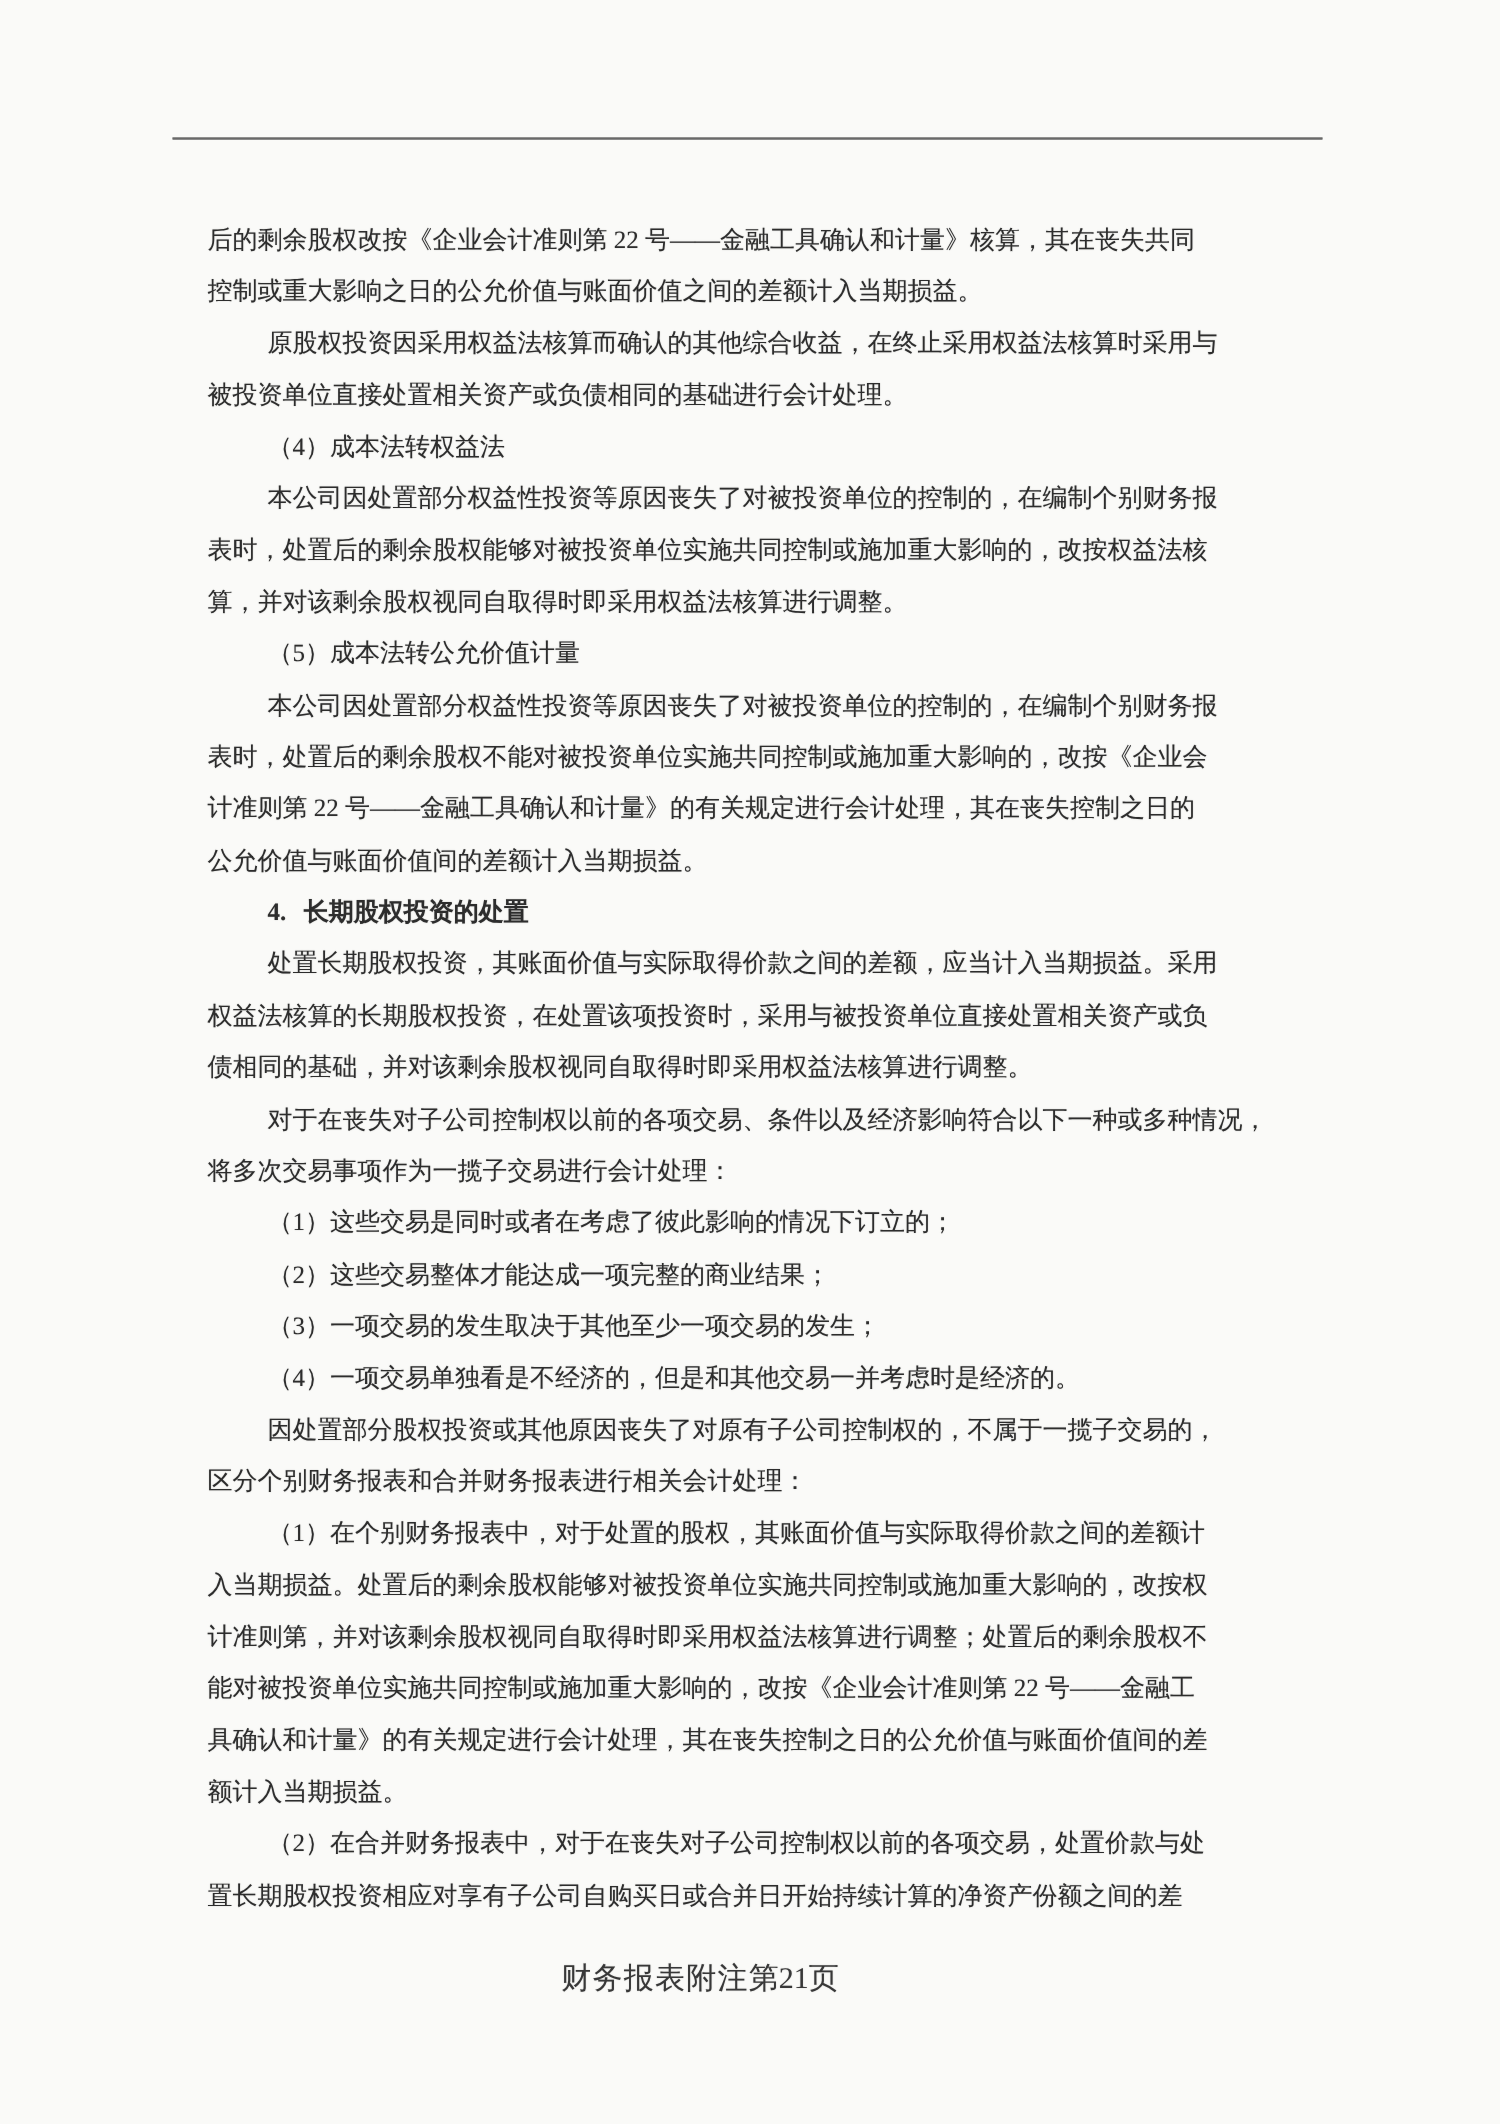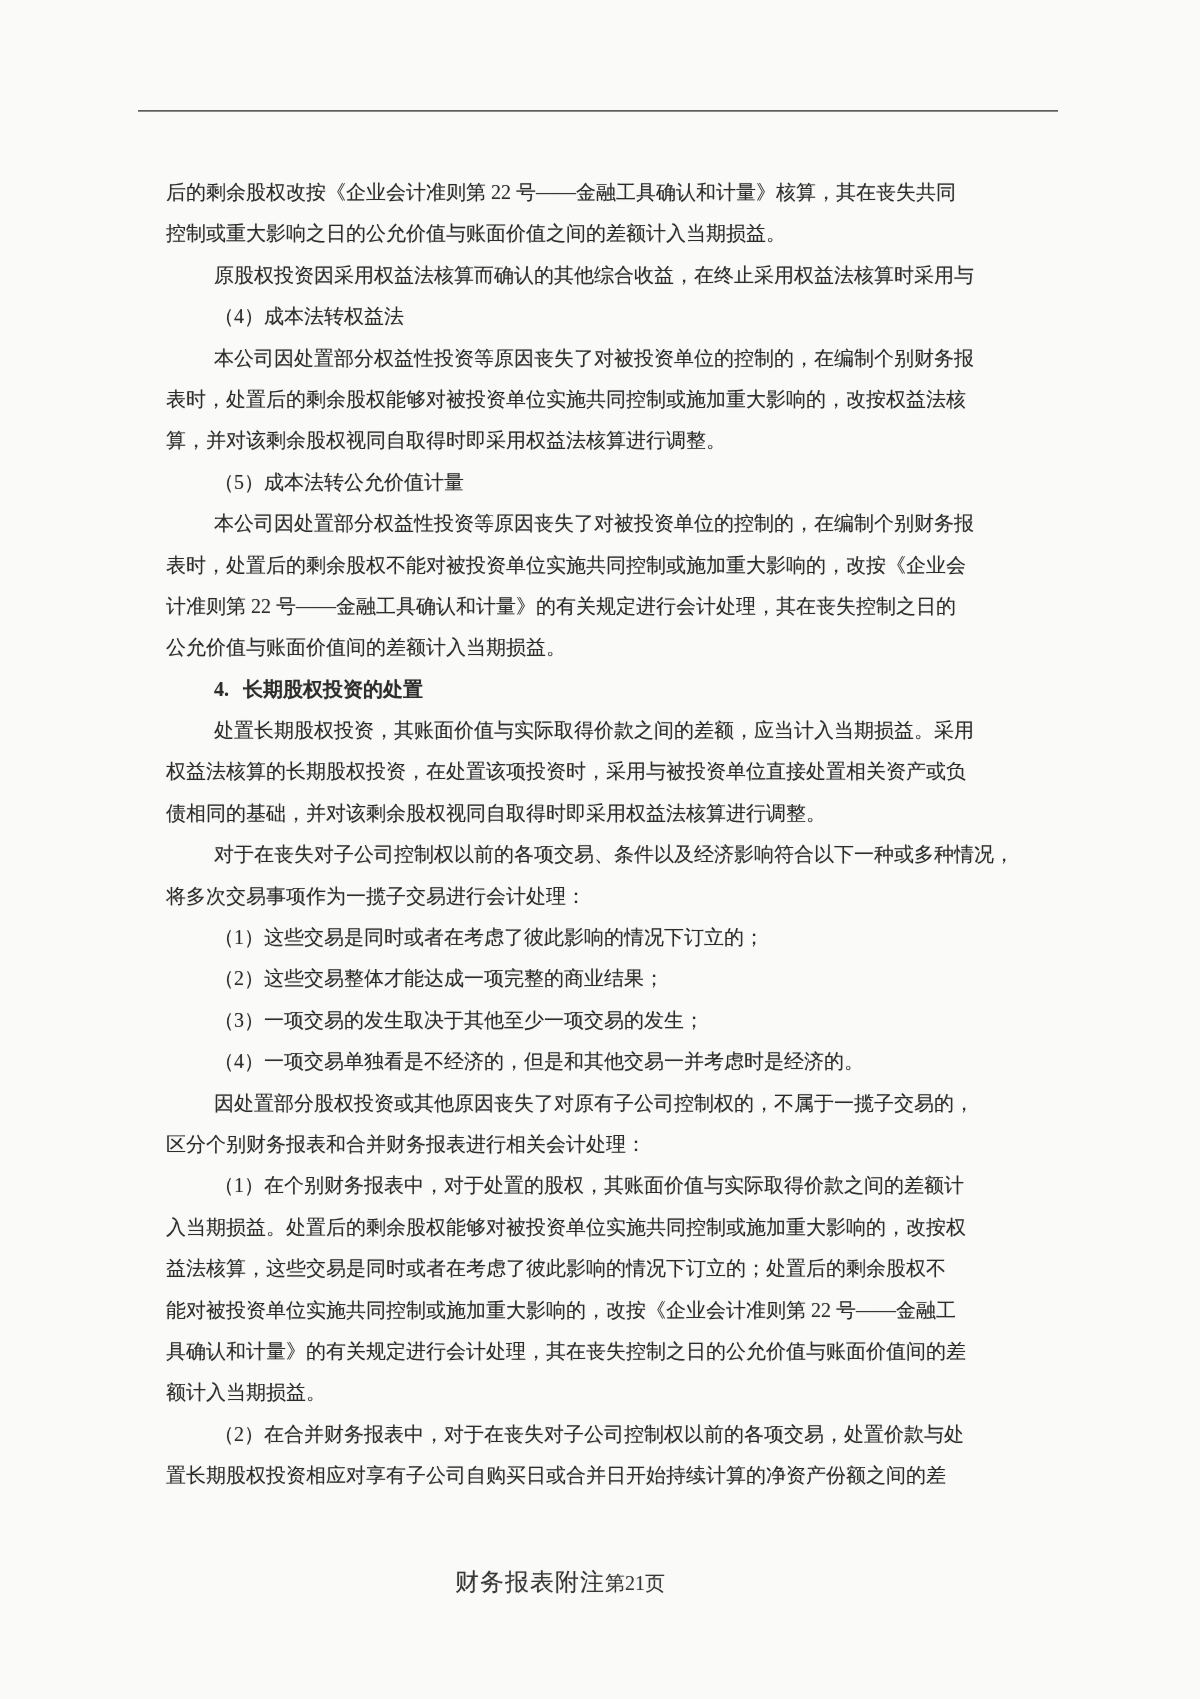--- a/index.html
+++ b/index.html
@@ -57,32 +57,33 @@
     top: 1566px;
     left: 560px;
     transform: translateX(-50%);
     white-space: nowrap;
     display: flex;
     align-items: baseline;
     color: #383838;
     text-shadow: 0 0 1px rgba(45,45,45,0.3);
   }
   .footer .footer-title { font-size: 24px; letter-spacing: 1px; }
-  .footer .footer-page  { font-size: 20px; }
+  .footer .footer-page  { font-size: 24px; }
 </style>
 </head>
 <body>
 
 <div class="page">
   <div class="header-rule"></div>
 
   <div class="doc-body">
       <div class="line pj">后的剩余股权改按《企业会计准则第 22 号——金融工具确认和计量》核算，其在丧失共同</div>
       <div class="line p">控制或重大影响之日的公允价值与账面价值之间的差额计入当期损益。</div>
       <div class="line ij">原股权投资因采用权益法核算而确认的其他综合收益，在终止采用权益法核算时采用与</div>
+      <div class="line p">被投资单位直接处置相关资产或负债相同的基础进行会计处理。</div>
       <div class="line n"><span class="label">（4）</span><span class="label-text">成本法转权益法</span></div>
       <div class="line ij">本公司因处置部分权益性投资等原因丧失了对被投资单位的控制的，在编制个别财务报</div>
       <div class="line pj">表时，处置后的剩余股权能够对被投资单位实施共同控制或施加重大影响的，改按权益法核</div>
       <div class="line p">算，并对该剩余股权视同自取得时即采用权益法核算进行调整。</div>
       <div class="line n"><span class="label">（5）</span><span class="label-text">成本法转公允价值计量</span></div>
       <div class="line ij">本公司因处置部分权益性投资等原因丧失了对被投资单位的控制的，在编制个别财务报</div>
       <div class="line pj">表时，处置后的剩余股权不能对被投资单位实施共同控制或施加重大影响的，改按《企业会</div>
       <div class="line pj">计准则第 22 号——金融工具确认和计量》的有关规定进行会计处理，其在丧失控制之日的</div>
       <div class="line p">公允价值与账面价值间的差额计入当期损益。</div>
       <div class="line h"><span class="label">4.</span><span class="label-text">长期股权投资的处置</span></div>
@@ -92,21 +93,21 @@
       <div class="line ij">对于在丧失对子公司控制权以前的各项交易、条件以及经济影响符合以下一种或多种情况，</div>
       <div class="line p">将多次交易事项作为一揽子交易进行会计处理：</div>
       <div class="line n"><span class="label">（1）</span><span class="label-text">这些交易是同时或者在考虑了彼此影响的情况下订立的；</span></div>
       <div class="line n"><span class="label">（2）</span><span class="label-text">这些交易整体才能达成一项完整的商业结果；</span></div>
       <div class="line n"><span class="label">（3）</span><span class="label-text">一项交易的发生取决于其他至少一项交易的发生；</span></div>
       <div class="line n"><span class="label">（4）</span><span class="label-text">一项交易单独看是不经济的，但是和其他交易一并考虑时是经济的。</span></div>
       <div class="line ij">因处置部分股权投资或其他原因丧失了对原有子公司控制权的，不属于一揽子交易的，</div>
       <div class="line p">区分个别财务报表和合并财务报表进行相关会计处理：</div>
       <div class="line ij">（1）在个别财务报表中，对于处置的股权，其账面价值与实际取得价款之间的差额计</div>
       <div class="line pj">入当期损益。处置后的剩余股权能够对被投资单位实施共同控制或施加重大影响的，改按权</div>
-      <div class="line pj">益法核算，这些交易是同时或者在考虑了彼此影响的情况下订立的；处置后的剩余股权不</div>
+      <div class="line pj">计准则第，并对该剩余股权视同自取得时即采用权益法核算进行调整；处置后的剩余股权不</div>
       <div class="line pj">能对被投资单位实施共同控制或施加重大影响的，改按《企业会计准则第 22 号——金融工</div>
       <div class="line pj">具确认和计量》的有关规定进行会计处理，其在丧失控制之日的公允价值与账面价值间的差</div>
       <div class="line p">额计入当期损益。</div>
       <div class="line ij">（2）在合并财务报表中，对于在丧失对子公司控制权以前的各项交易，处置价款与处</div>
       <div class="line pj">置长期股权投资相应对享有子公司自购买日或合并日开始持续计算的净资产份额之间的差</div>
     </div>
 
   <div class="footer">
     <span class="footer-title">财务报表附注</span>
     <span class="footer-page">第21页</span>

